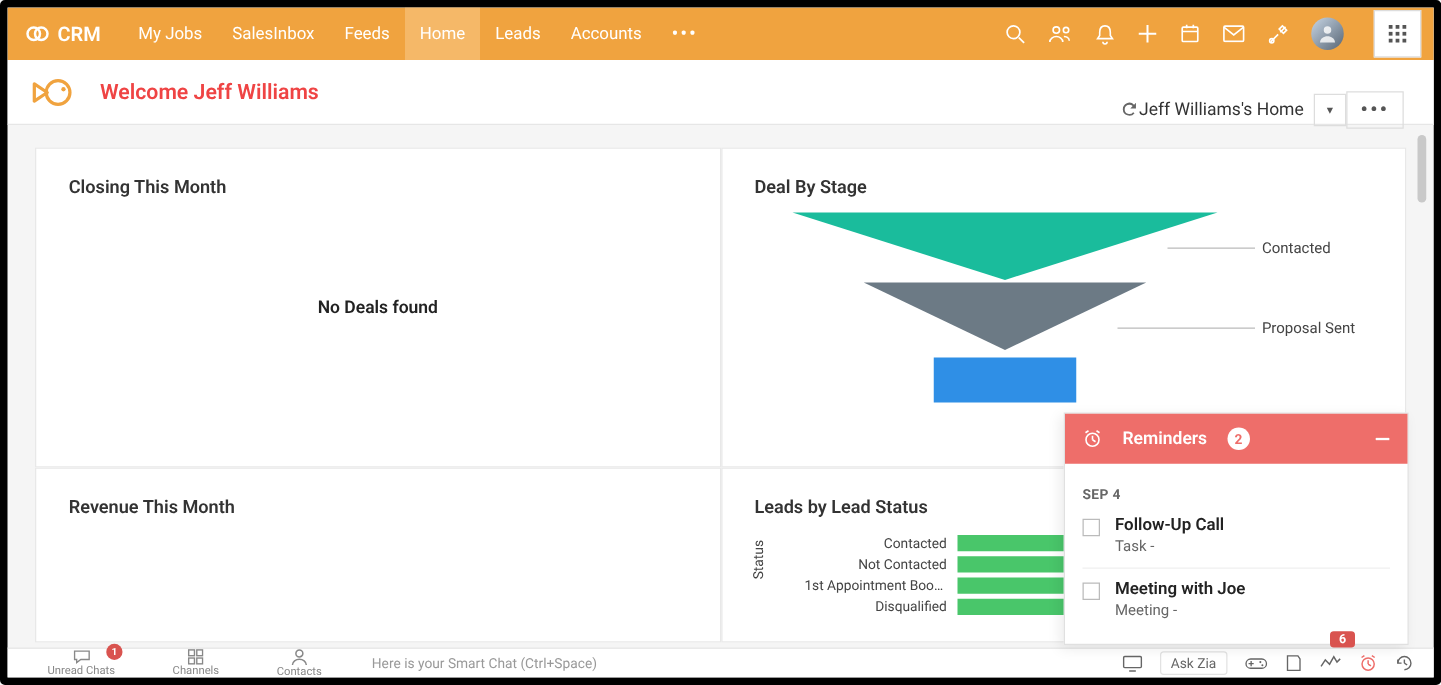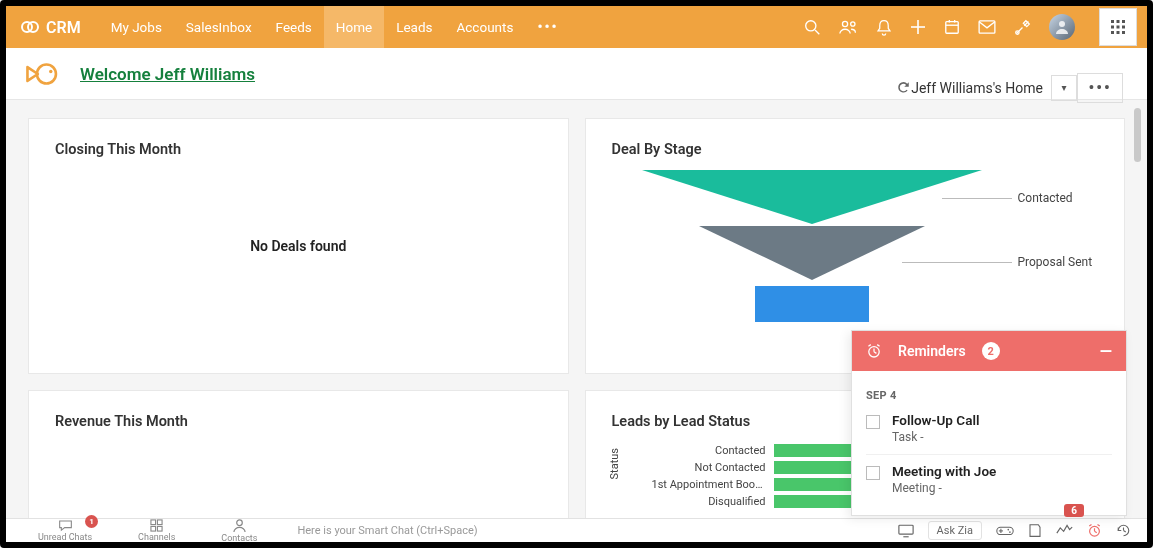--- a/index.html
+++ b/index.html
@@ -57,41 +57,40 @@
   
   .subheader {
     height: 52px;
     background: #fff;
     border-bottom: 1px solid #e6e6e6;
     display: flex;
     align-items: center;
     padding: 0 24px 0 18px;
   }
   .fish-icon { margin-right: 18px; }
-  .welcome-text { font-size: 17px; font-weight: 600; color: #15803d; text-decoration: underline; }
+  .welcome-text { font-size: 17px; font-weight: 600; color: #ef4444; }
   .sub-right { margin-left: auto; display:flex; align-items:center; gap:0;margin-top:28px; }
   .refresh-btn { cursor:pointer; color:#555; }
   .home-dd {
     display:flex; align-items:center; gap:8px;
     color:#333; font-size:14px; cursor:pointer;
   }
   .dd-caret {
     width:26px;height:26px; border:1px solid #ddd; display:flex;align-items:center;justify-content:center;
     font-size:10px; color:#555;
   }
   .more-btn {
     width:46px;height:30px;border:1px solid #ddd;display:flex;align-items:center;justify-content:center;
     letter-spacing:2px;font-weight:bold;color:#555;cursor:pointer;
   }
   
   .content {
     padding: 18px 22px;
     display: grid;
     grid-template-columns: 1fr 1fr;
-    gap: 16px;
     height: calc(100% - 42px - 52px - 24px);
     overflow: hidden;
   }
   .card {
     background: #fff;
     border: 1px solid #e8e8e8;
     padding: 22px 26px;
     position: relative;
   }
   .card-title { font-size: 14.5px; font-weight: 600; color: #333; margin-bottom: 12px; }

